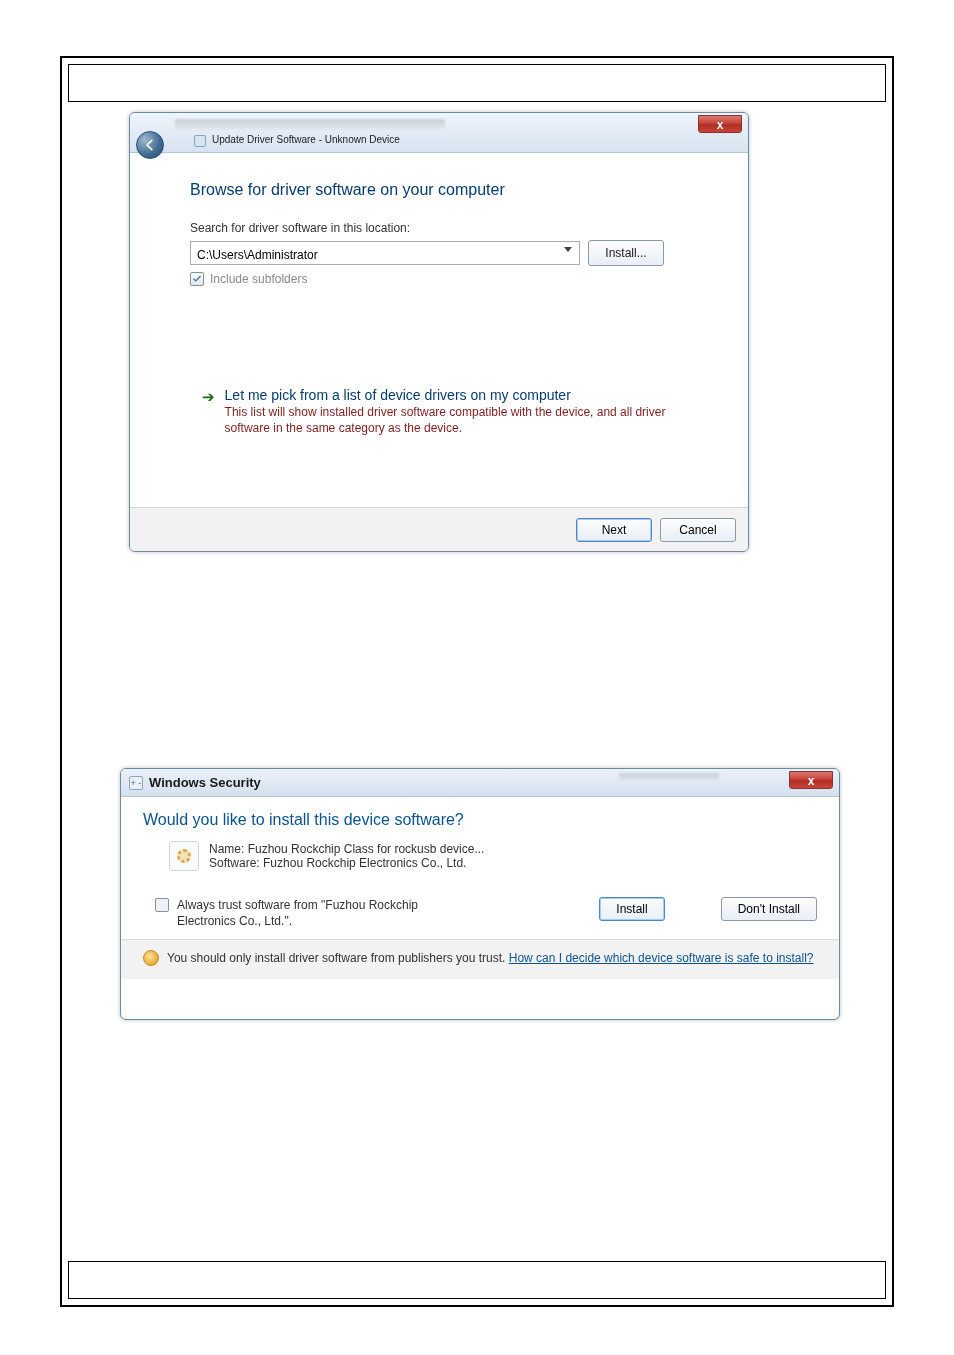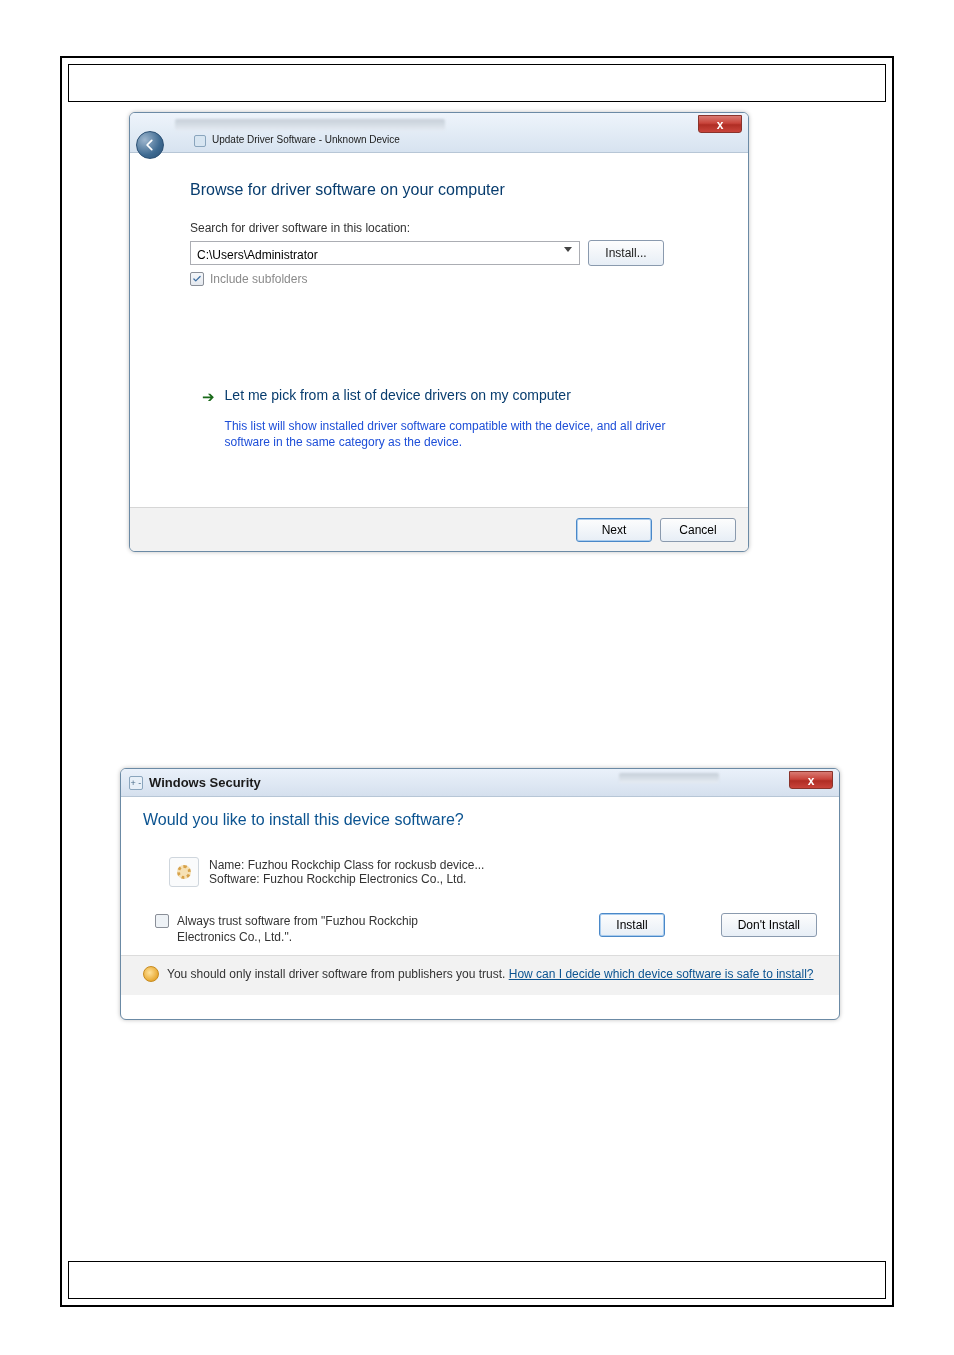--- a/index.html
+++ b/index.html
@@ -164,24 +164,24 @@
   .d1-option .arrow {
     color: #1a6a1a;
     font-size: 15px;
     margin-top: 1px;
   }
   .d1-option .opt-title {
     color: #073c6e;
     font-size: 14px;
   }
   .d1-option .opt-desc {
-    color: #1d4ed8;
+    color: #7f1d1d;
     font-size: 12px;
     line-height: 1.3;
-    margin-top: 16px;
+    margin-top: 2px;
   }
 
   .d1-footer {
     position: absolute;
     left: 0; right: 0; bottom: 0;
     height: 44px;
     background: #f2f2f2;
     border-top: 1px solid #d6d6d6;
     display: flex; align-items: center; justify-content: flex-end;
     padding-right: 12px; gap: 8px;
@@ -249,21 +249,21 @@
     color: #fff; text-align: center;
     font-weight: bold; font-size: 12px;
     line-height: 18px;
   }
   .d2-body {
     padding: 14px 22px 10px 22px;
   }
   .d2-heading {
     color: #0b5390;
     font-size: 16px;
-    margin-bottom: 28px;
+    margin-bottom: 12px;
   }
   .d2-device {
     display: flex; align-items: center; gap: 10px;
     padding-left: 26px;
     font-size: 12px;
     color: #333;
   }
   .d2-devico {
     width: 30px; height: 30px;
     border: 1px solid #cfd6dd;

